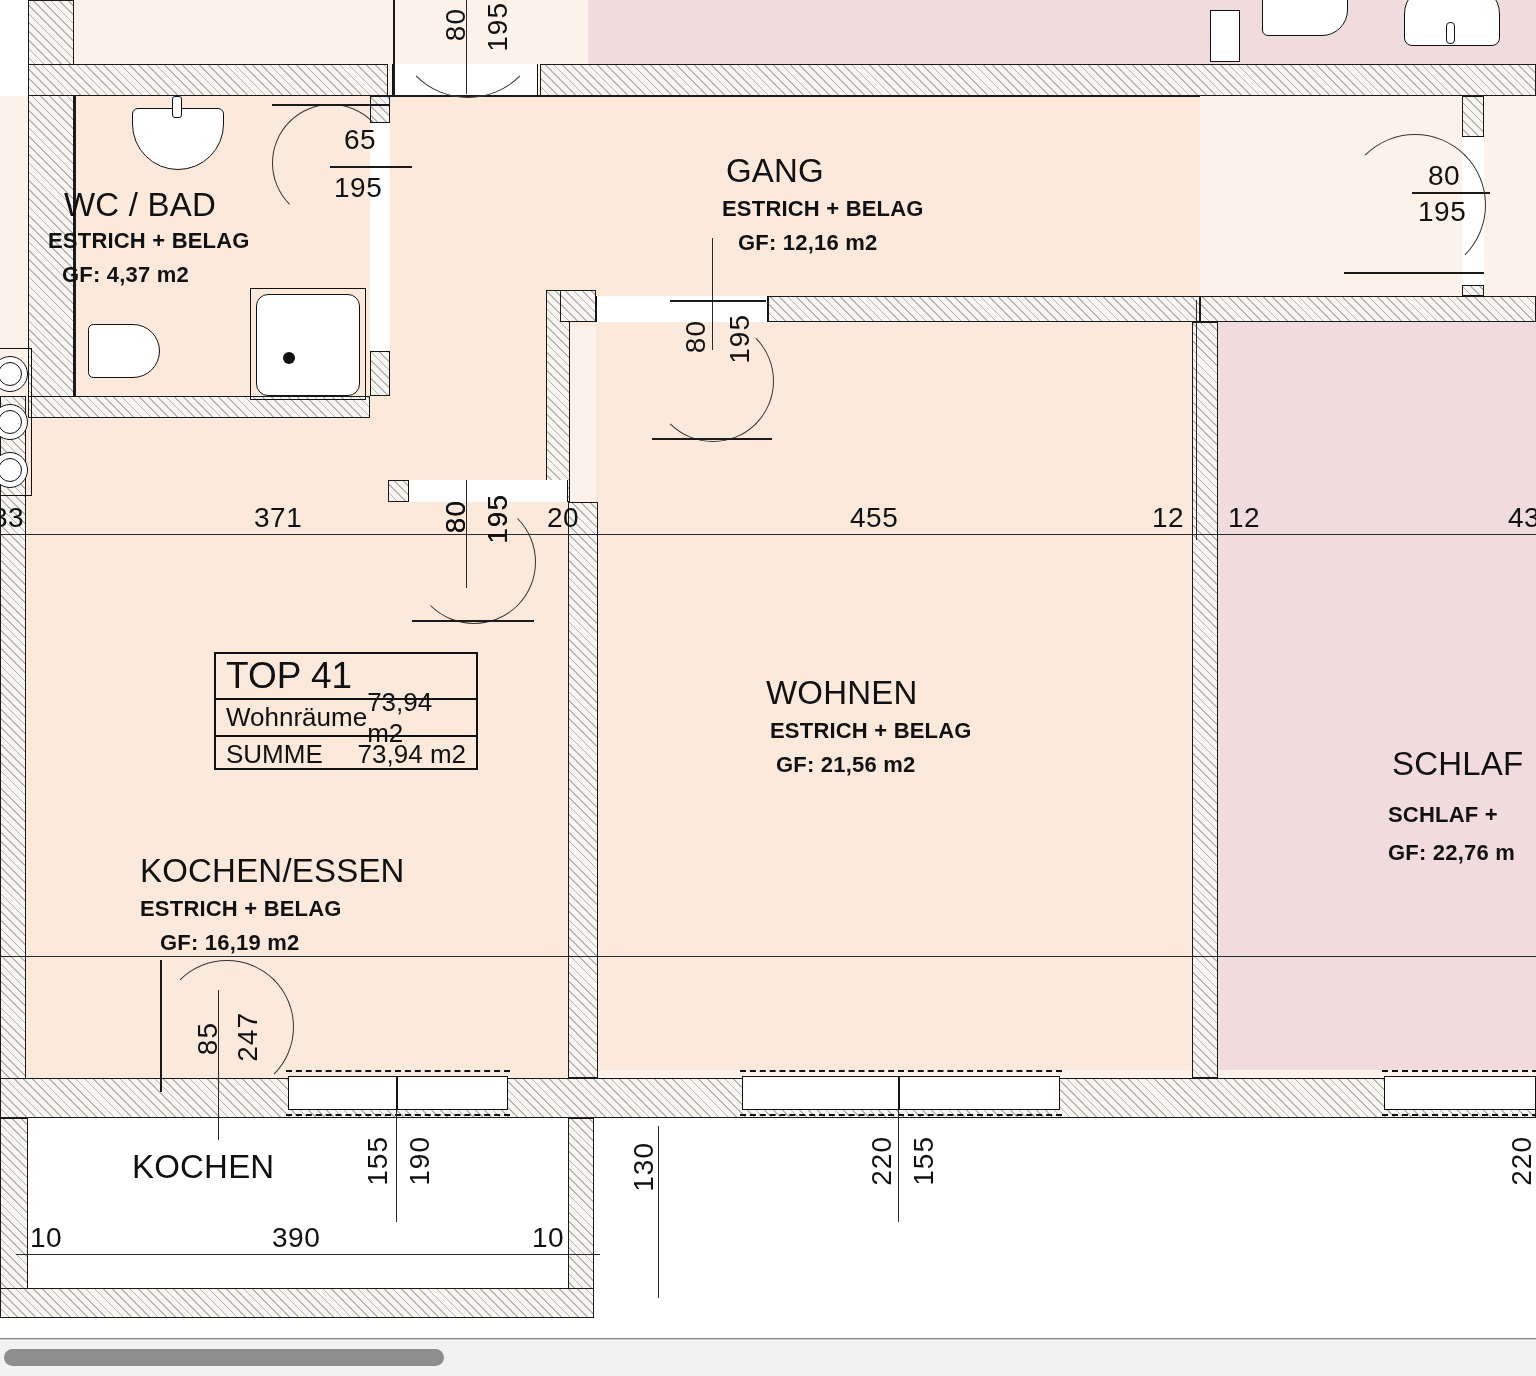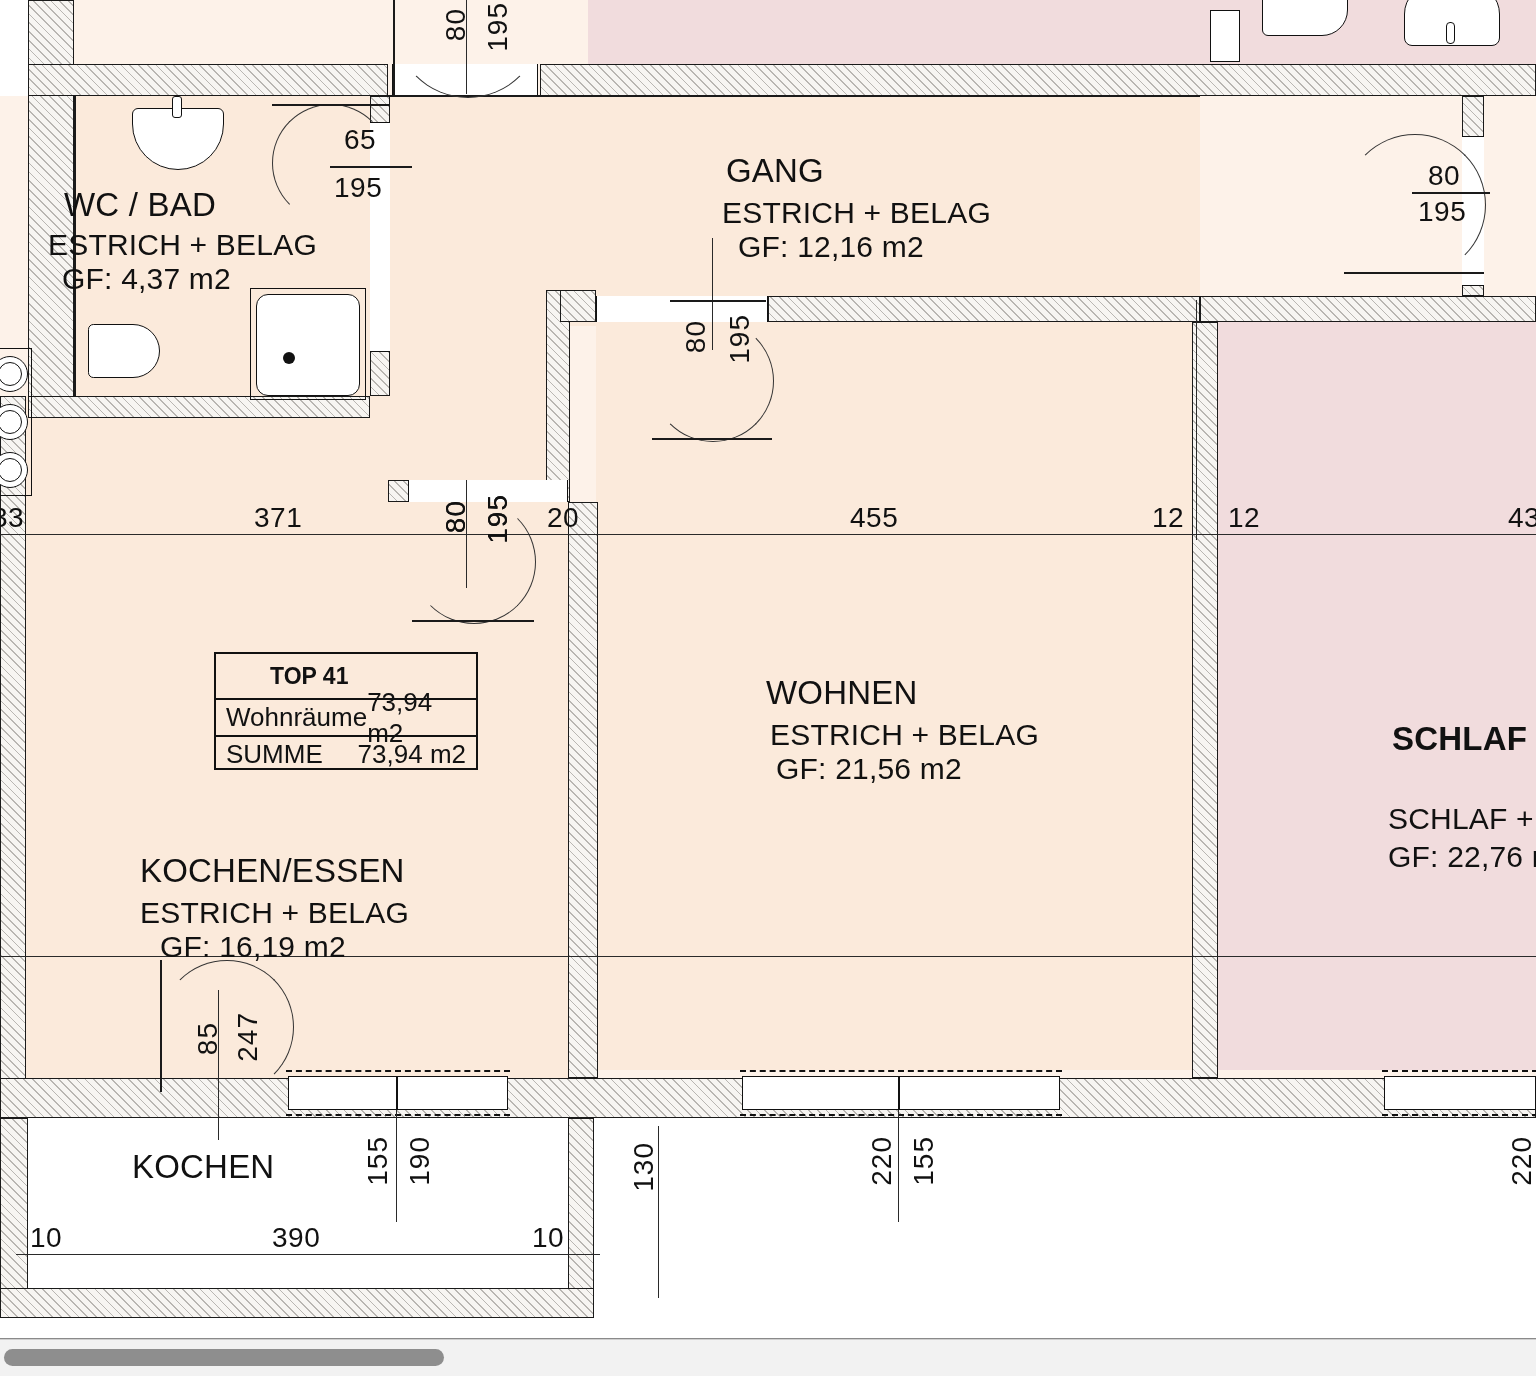--- a/index.html
+++ b/index.html
@@ -14,28 +14,28 @@
   .wall{background:#f7f5f2;border:1.6px solid #1a1a1a;box-sizing:border-box;
         background-image:repeating-linear-gradient(45deg,transparent 0 5px,#b9b6b2 5px 6.2px);}
   .line{position:absolute;background:#1a1a1a;}
   .hl{height:1.6px;}
   .vl{width:1.6px;}
   .dim-line{position:absolute;background:#2a2a2a;height:1.3px;}
   .dim-vline{position:absolute;background:#2a2a2a;width:1.3px;}
 
   .label{position:absolute;color:#111;white-space:nowrap;letter-spacing:.2px;}
   .rm-name{font-size:33px;font-weight:400;}
-  .rm-sub{font-size:30px;font-weight:400;}
+  .rm-sub{font-size:22px;font-weight:700;}
   .dim{font-size:28px;color:#111;letter-spacing:.5px;}
   .dim-v{font-size:28px;color:#111;writing-mode:vertical-rl;transform:rotate(180deg);letter-spacing:1px;}
 
   .legend{position:absolute;border:2px solid #111;background:#fbeadb;box-sizing:border-box;}
   .legend .lrow{box-sizing:border-box;display:flex;align-items:center;padding:0 10px;}
   .legend .divider{height:2px;background:#111;}
-  .legend .ltitle{font-size:23px;font-weight:bold;color:#111;margin-left:44px;}
+  .legend .ltitle{font-size:37px;font-weight:normal;color:#111;}
   .legend .lkey{font-size:26px;color:#111;}
   .legend .lval{font-size:26px;color:#111;margin-left:auto;}
 
   .door-arc{position:absolute;border:1.6px solid #333;border-radius:50%;background:transparent;}
   .fixture{position:absolute;border:1.8px solid #111;background:#fff;box-sizing:border-box;}
   .win-dash{position:absolute;border-top:2.4px dashed #111;}
 
   .scroll-track{position:absolute;left:0;bottom:0;width:1536px;height:36px;background:#f2f2f2;border-top:1px solid #cfcfcf;}
   .scroll-thumb{position:absolute;left:4px;top:9px;height:17px;background:#8e8e8e;border-radius:9px;}
   .edge-line{position:absolute;background:#8a8a8a;height:2px;}
@@ -175,21 +175,21 @@
     <div class="label rm-sub" style="left:738px;top:230px;">GF: 12,16 m2</div>
 
     <div class="label rm-name" style="left:140px;top:852px;">KOCHEN/ESSEN</div>
     <div class="label rm-sub" style="left:140px;top:896px;">ESTRICH + BELAG</div>
     <div class="label rm-sub" style="left:160px;top:930px;">GF: 16,19 m2</div>
 
     <div class="label rm-name" style="left:766px;top:674px;">WOHNEN</div>
     <div class="label rm-sub" style="left:770px;top:718px;">ESTRICH + BELAG</div>
     <div class="label rm-sub" style="left:776px;top:752px;">GF: 21,56 m2</div>
 
-    <div class="label rm-name" style="left:1392px;top:720px;font-weight:bold;">SCHLAF</div>
+    <div class="label rm-name" style="left:1392px;top:745px;">SCHLAF</div>
     <div class="label rm-sub" style="left:1388px;top:802px;">SCHLAF +</div>
     <div class="label rm-sub" style="left:1388px;top:840px;">GF: 22,76 m</div>
 
     <div class="label rm-name" style="left:132px;top:1148px;">KOCHEN</div>
 
     <div class="legend" style="left:214px;top:652px;width:264px;height:118px;">
       <div class="lrow" style="height:44px;">
         <span class="ltitle">TOP 41</span>
       </div>
       <div class="divider"></div>

